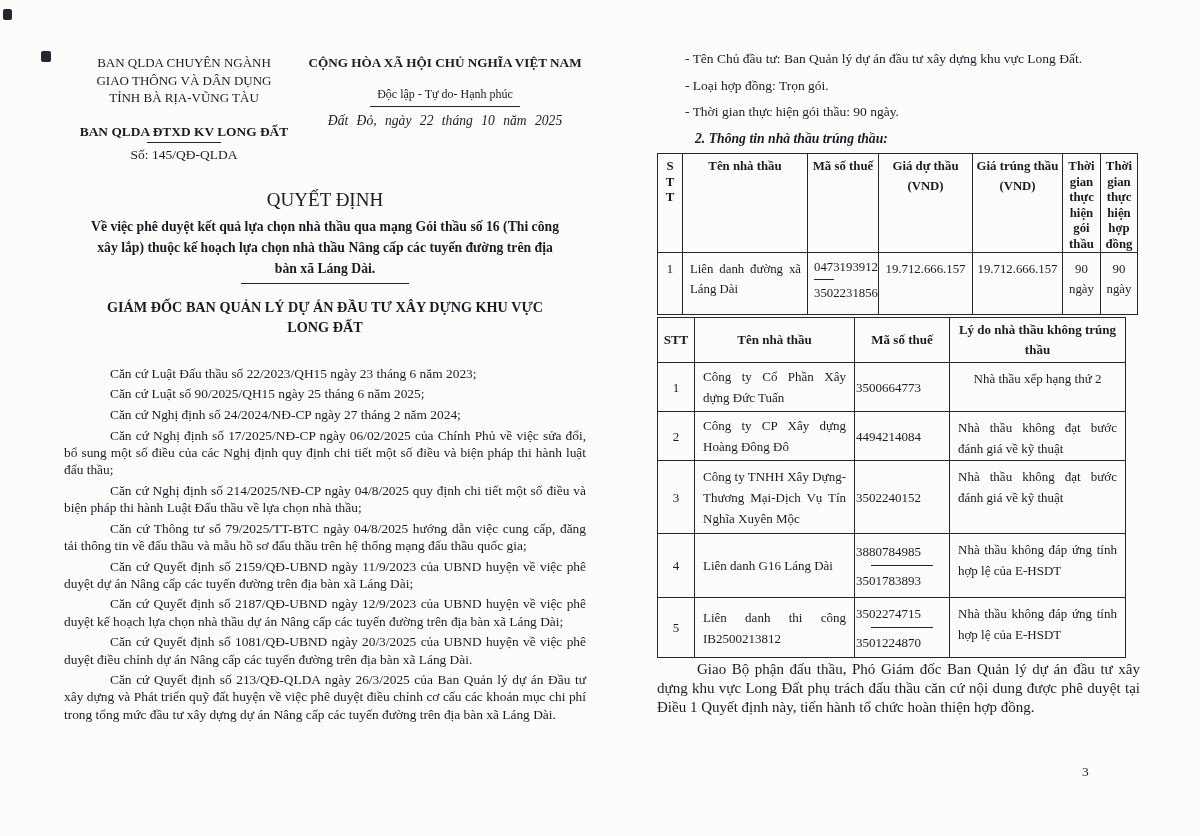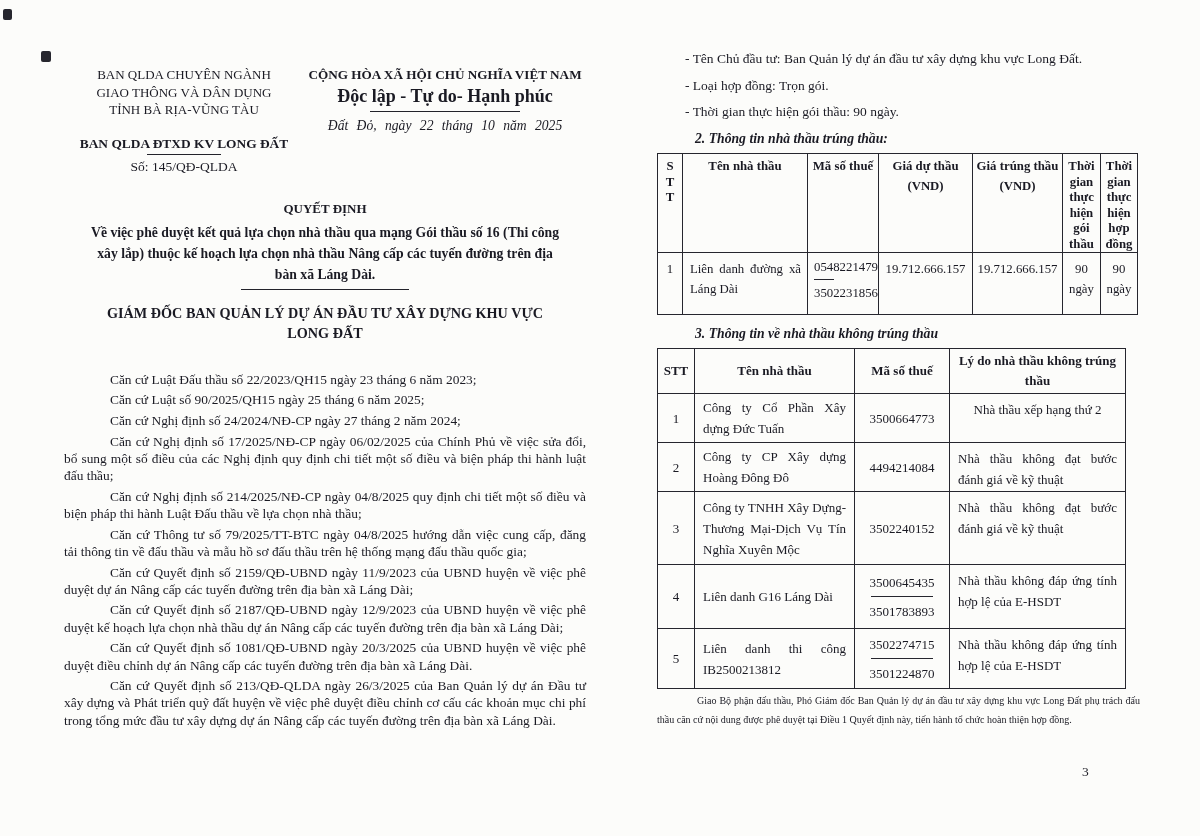--- a/index.html
+++ b/index.html
@@ -7,35 +7,35 @@
     position:relative; width:1200px; height:836px;
     background:#fcfcfa; color:#1a1a23;
     font-family:"Liberation Serif","DejaVu Serif",serif;
     overflow:hidden;
   }
   .speck { position:absolute; background:#26262e; border-radius:2px; }
   .speck.s1 { left:3px;  top:9px;  width:9px;  height:11px; }
   .speck.s2 { left:41px; top:51px; width:10px; height:11px; }
 
   
-  .col-left { position:absolute; left:64px; top:66px; width:522px; }
+  .col-left { position:absolute; left:64px; top:54px; width:522px; }
   .head-row { display:flex; }
   .org-block { width:240px; text-align:center; font-size:13px; line-height:17.5px; }
   .org-name  { font-weight:bold; font-size:13.4px;margin-top:16px; }
   .rule { border-top:1.5px solid #23232b; height:0; }
   .rule-org   { width:74px;  margin:2px auto 3px; }
   .doc-no { font-size:13.5px; }
   .motto-block { flex:1; text-align:center; }
   .motto1 { font-weight:bold; font-size:13.2px; line-height:17.5px; }
-  .motto2 { font-weight:bold; font-size:18px; margin-top:2px; }
+  .motto2 { font-weight:normal; font-size:12px; margin-top:15px; }
   .rule-motto { width:150px; margin:4px auto 0; }
   .dateline { font-style:italic; font-size:13.6px; margin-top:6px; word-spacing:5px; }
 
   .title-block { text-align:center; margin-top:25px; }
-  .doc-title { font-weight:bold; font-size:13px; }
+  .doc-title { font-weight:normal; font-size:19px; }
   .doc-subtitle { font-weight:bold; font-size:13.7px; line-height:21px; margin:5px auto 0; width:470px; }
   .rule-title { width:168px; margin:4px auto 0; }
 
   .issuer { font-weight:bold; text-align:center; font-size:14.2px; line-height:20px; margin:13px auto 0; width:440px; }
 
   .paras { margin-top:28px; }
   .para { font-size:13.4px; line-height:17.2px; text-align:justify; text-indent:46px; margin:0 0 3.5px 0; }
 
   
   .col-right { position:absolute; left:657px; top:50px; width:483px; }
@@ -56,28 +56,28 @@
   .t1 td.name { text-align:justify; padding-left:7px; padding-right:6px; }
   .t1 td.tax { text-align:left; padding-left:6px; line-height:16px; }
   .taxsep1 { width:20px; border-top:1.4px solid #26262e; margin:4px 0 5px 0; }
 
   .t2 { width:468px; font-size:13px; margin-top:2px; }
   .t2 thead th { font-weight:bold; text-align:center; vertical-align:middle; line-height:20px; padding:2px; }
   .t2 thead tr { height:44px; }
   .t2 td { line-height:21px; }
   .t2 td.stt { text-align:center; vertical-align:middle; }
   .t2 td.name { text-align:justify; vertical-align:middle; padding:3px 8px; }
-  .t2 td.tax { text-align:center; vertical-align:middle; line-height:17px;margin-top:8px; }
+  .t2 td.tax { vertical-align:middle; line-height:17px;margin-top:8px; }
   .t2 td.reason { text-align:justify; vertical-align:top; padding:5px 8px 0 8px; }
   .t2 td.reason.center { text-align:center; }
   .taxsep2 { width:62px; border-top:1.4px solid #26262e; margin:5px auto 6px auto; }
 
   .article { margin:10px 0 3px 38px; font-size:13.7px; }
   .article .lbl { font-weight:bold; padding-right:4px; }
-  .art-body { font-size:10px; line-height:19px; text-align:justify; text-indent:40px; margin:2px 0 0 0; }
+  .art-body { font-size:15px; line-height:19px; text-align:justify; text-indent:40px; margin:2px 0 0 0; }
 
   .page-num { position:absolute; left:1082px; top:764px; font-size:13.5px; }
 </style>
 </head>
 <body>
 
 <div class="page">
   <div class="speck s1"></div>
   <div class="speck s2"></div>
 
@@ -155,33 +155,32 @@
           </th>
           <th>Thời gian thực hiện gói thầu</th>
           <th>Thời gian thực hiện hợp đồng</th>
         </tr>
       </thead>
       <tbody>
         <tr>
           <td class="c">1</td>
           <td class="name">Liên danh đường xã Láng Dài</td>
           <td class="tax">
-            <div>0548221479</div>
+            <div>0473193912</div>
             <div class="taxsep1"></div>
             <div>3502231856</div>
           </td>
           <td class="c">19.712.666.157</td>
           <td class="c">19.712.666.157</td>
           <td class="c">90 ngày</td>
           <td class="c">90 ngày</td>
         </tr>
       </tbody>
     </table>
 
-    <div class="sec-heading">3. Thông tin về nhà thầu không trúng thầu</div>
 
     <table class="t2">
       <colgroup>
         <col style="width:37px">
           <col style="width:160px">
           <col style="width:95px">
           <col style="width:176px">
       </colgroup>
       <thead>
         <tr>
@@ -213,21 +212,21 @@
           <td class="name">Công ty TNHH Xây Dựng-Thương Mại-Dịch Vụ Tín Nghĩa Xuyên Mộc</td>
           <td class="tax">
               <div>3502240152</div>
             </td>
           <td class="reason">Nhà thầu không đạt bước đánh giá về kỹ thuật</td>
         </tr>
         <tr style="height:64px">
           <td class="stt">4</td>
           <td class="name">Liên danh G16 Láng Dài</td>
           <td class="tax">
-            <div>3500645435</div>
+            <div>3880784985</div>
             <div class="taxsep2"></div>
             <div>3501783893</div>
           </td>
           <td class="reason">Nhà thầu không đáp ứng tính hợp lệ của E-HSDT</td>
         </tr>
         <tr style="height:60px">
           <td class="stt">5</td>
           <td class="name">Liên danh thi công IB2500213812</td>
           <td class="tax">
             <div>3502274715</div>

